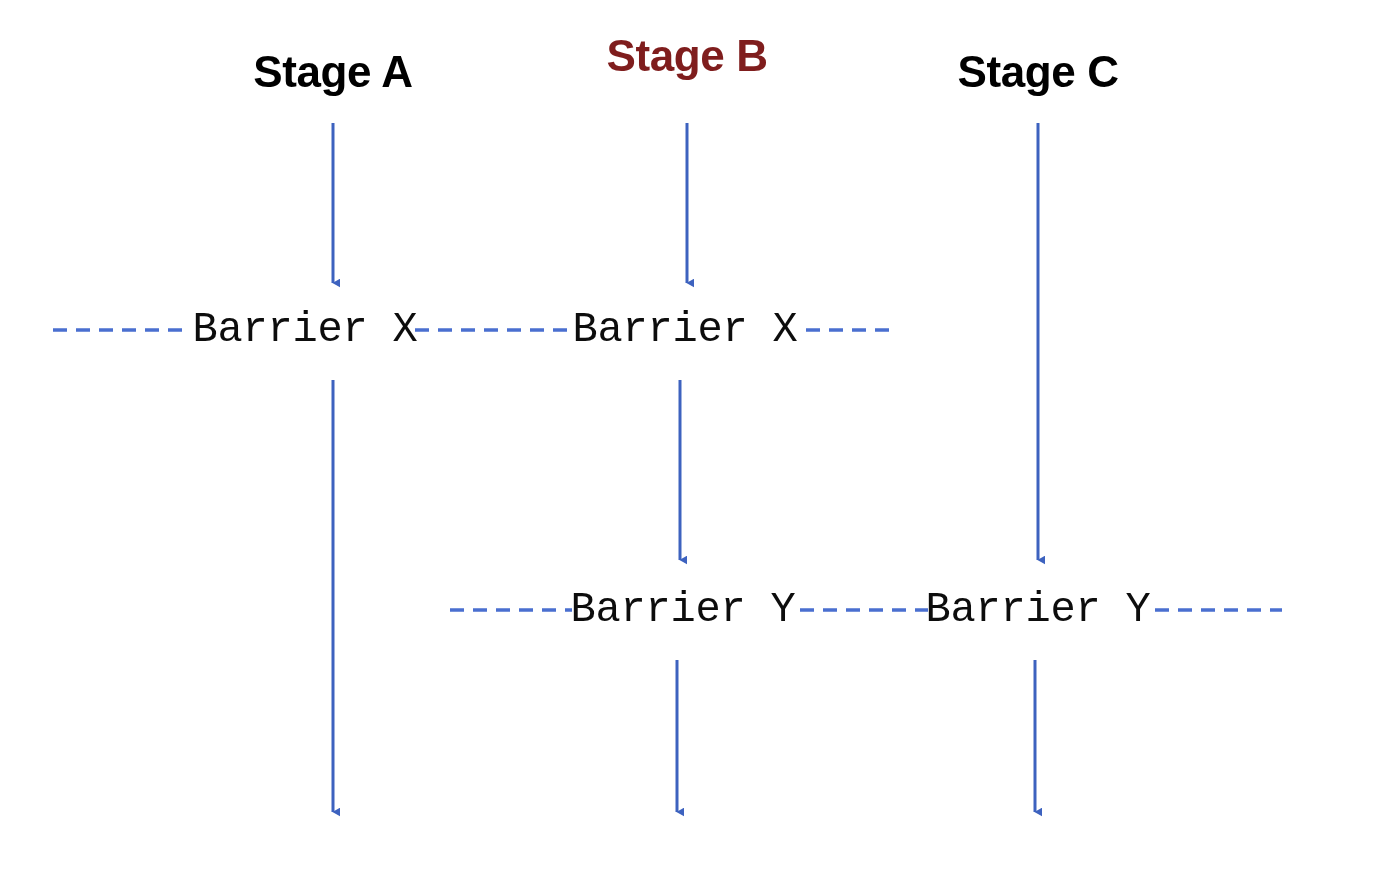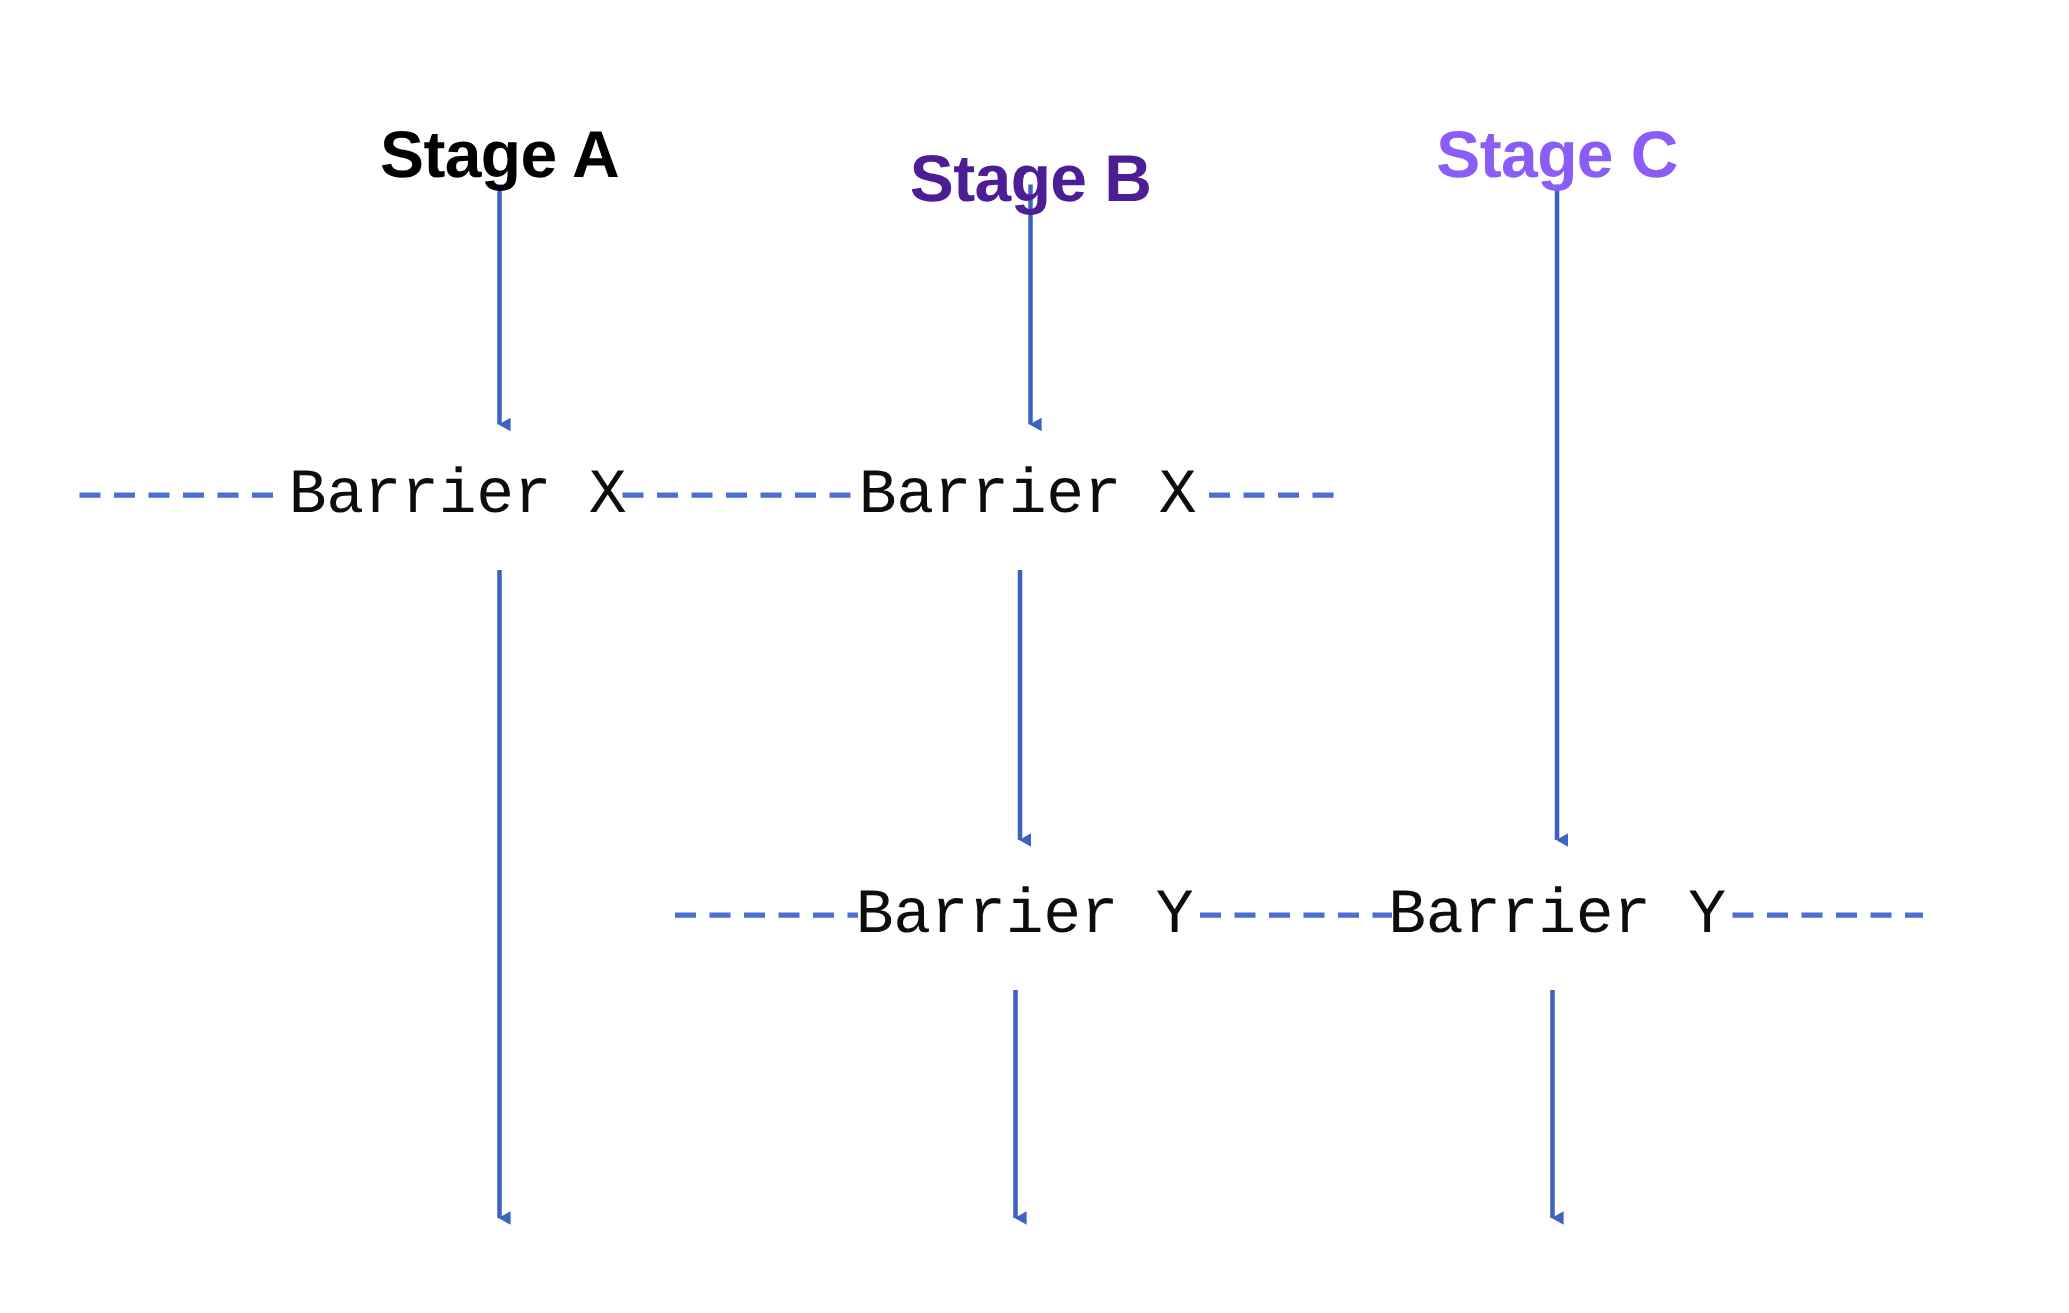--- a/index.html
+++ b/index.html
@@ -37,21 +37,20 @@
   }
   .stage-label {
     position: absolute;
     white-space: nowrap;
     color: #000000;
     font-weight: 700;
     font-size: 44px;
     line-height: 44px;
     letter-spacing: -0.4px;
     transform: translate(-50%, -50%);
-    margin-top: 32px;
   }
 </style>
 </head>
 <body>
 
 <div id="canvas" style="background: rgb(255, 255, 255);">
 
   <svg id="diagram-svg" width="1379" height="875" xmlns="http://www.w3.org/2000/svg">
     <defs>
       <marker id="arrowhead" markerWidth="9" markerHeight="8" refX="4.5" refY="7.4" orient="auto" markerUnits="userSpaceOnUse">
@@ -72,22 +71,22 @@
         <line x1="415" y1="330" x2="572" y2="330" stroke="#4a6fd0" stroke-width="3.5" stroke-dasharray="14 9" stroke-linecap="butt"></line>
         <line x1="806" y1="330" x2="890" y2="330" stroke="#4a6fd0" stroke-width="3.5" stroke-dasharray="14 9" stroke-linecap="butt"></line>
         <line x1="450" y1="610" x2="572" y2="610" stroke="#4a6fd0" stroke-width="3.5" stroke-dasharray="14 9" stroke-linecap="butt"></line>
         <line x1="800" y1="610" x2="928" y2="610" stroke="#4a6fd0" stroke-width="3.5" stroke-dasharray="14 9" stroke-linecap="butt"></line>
         <line x1="1155" y1="610" x2="1282" y2="610" stroke="#4a6fd0" stroke-width="3.5" stroke-dasharray="14 9" stroke-linecap="butt"></line>
       </g>
   </svg>
 
   <div id="stage-label-layer">
       <div class="stage-label" style="left: 333px; top: 72px; color: rgb(0, 0, 0);">Stage A</div>
-      <div class="stage-label" style="left: 687px; top: 88px; color: #4c1d95;">Stage B</div>
-      <div class="stage-label" style="left: 1038px; top: 72px; color: #8b5cf6;">Stage C</div>
+      <div class="stage-label" style="left: 687px; top: 56px; color: #7f1d1d;">Stage B</div>
+      <div class="stage-label" style="left: 1038px; top: 72px; color: #000000;">Stage C</div>
     </div>
   <div id="node-label-layer">
       <div class="node-label" style="left: 305px; top: 330px; color: rgb(13, 13, 13);">Barrier X</div>
       <div class="node-label" style="left: 685px; top: 330px; color: rgb(13, 13, 13);">Barrier X</div>
       <div class="node-label" style="left: 683px; top: 610px; color: rgb(13, 13, 13);">Barrier Y</div>
       <div class="node-label" style="left: 1038px; top: 610px; color: rgb(13, 13, 13);">Barrier Y</div>
     </div>
 
 </div>
 

